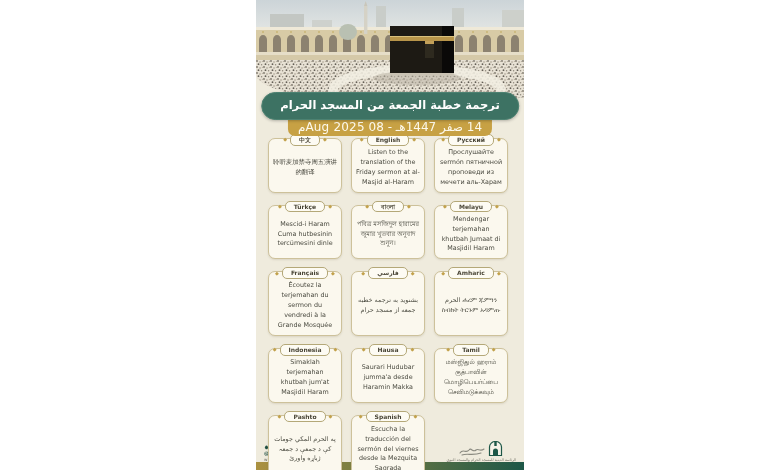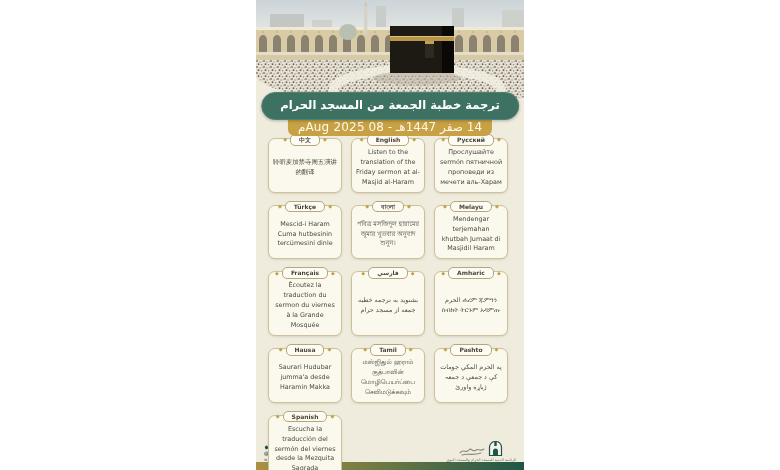--- a/index.html
+++ b/index.html
@@ -225,41 +225,49 @@
       </div>
       <div class="card-text" dir="ltr">Mendengar terjemahan khutbah Jumaat di Masjidil Haram</div>
     </div>
 
     <div class="card">
       <div class="card-pill-row">
         <span class="orn">◆</span>
         <span class="pill-label">Français</span>
         <span class="orn">◆</span>
       </div>
-      <div class="card-text" dir="ltr">Écoutez la traduction du sermon du viernes à la Grande Mosquée</div>
+      <div class="card-text" dir="ltr">Écoutez la terjemahan du sermon du vendredi à la Grande Mosquée</div>
     </div>
 
     <div class="card">
       <div class="card-pill-row">
         <span class="orn">◆</span>
         <span class="pill-label">فارسي</span>
         <span class="orn">◆</span>
       </div>
       <div class="card-text" dir="rtl">بشنوید به ترجمه خطبه جمعه از مسجد حرام</div>
     </div>
 
     <div class="card">
       <div class="card-pill-row">
         <span class="orn">◆</span>
         <span class="pill-label">Amharic</span>
         <span class="orn">◆</span>
       </div>
       <div class="card-text" dir="ltr">الحرم ሐረም ጁምዓን ስብከት ትርጉም አዳምጡ</div>
     </div>
 
+    <div class="card">
+      <div class="card-pill-row">
+        <span class="orn">◆</span>
+        <span class="pill-label">Indonesia</span>
+        <span class="orn">◆</span>
+      </div>
+      <div class="card-text" dir="ltr">Simaklah terjemahan khutbah jum'at Masjidil Haram</div>
+    </div>
 
     <div class="card">
       <div class="card-pill-row">
         <span class="orn">◆</span>
         <span class="pill-label">Hausa</span>
         <span class="orn">◆</span>
       </div>
       <div class="card-text" dir="ltr">Saurari Hudubar jumma'a desde Haramin Makka</div>
     </div>
 

